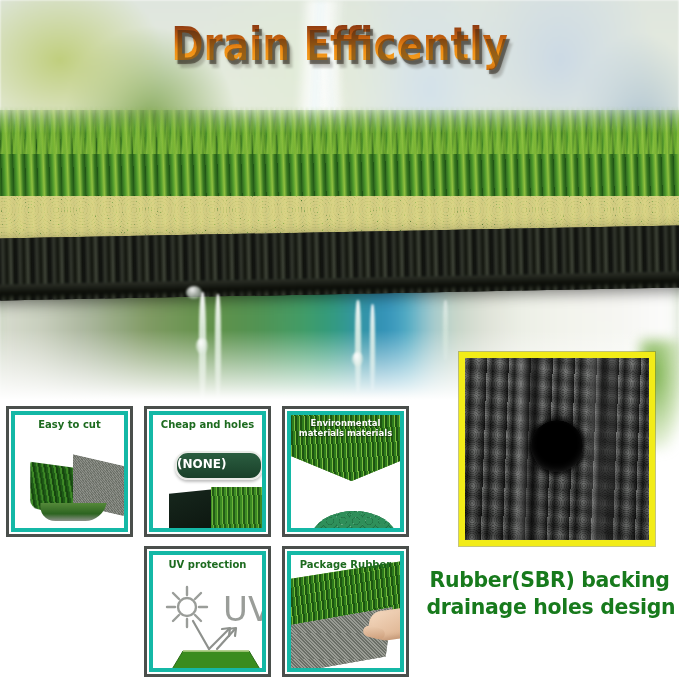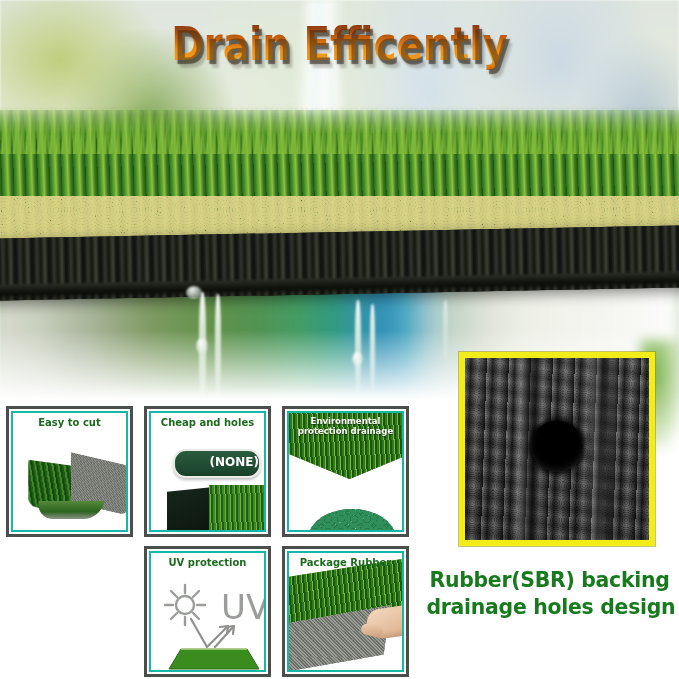--- a/index.html
+++ b/index.html
@@ -200,21 +200,21 @@
     width: 127px;
     height: 131px;
     background: #ffffff;
     border: 3px solid #4a4f4c;
     box-sizing: border-box;
     padding: 2px;
   }
   .panel-inner {
     position: relative;
     width: 100%; height: 100%;
-    border: 2px solid #14b8a6;
+    border: 4px solid #14b8a6;
     box-sizing: border-box;
     overflow: hidden;
     background: #ffffff;
   }
   .panel-label {
     position: absolute;
     left: 0; top: 4px;
     width: 100%;
     text-align: center;
     font-size: 10px;
@@ -273,21 +273,21 @@
     position: absolute;
     left: 22px; top: 36px;
     width: 84px; height: 25px;
     background: linear-gradient(180deg, #2b5d40, #194029);
     border: 2px solid #e9eae6;
     border-radius: 13px;
     color: #ffffff;
     font-weight: bold;
     font-size: 12px;
     line-height: 23px;
-    text-align: right;
+    text-align: left;
     font-family: "DejaVu Sans", sans-serif;
     box-shadow: 0 2px 3px rgba(0,0,0,.25);
   }
   .p2-dark {
     position: absolute; left: 16px; top: 76px;
     width: 54px; height: 46px;
     background: linear-gradient(160deg, #16261c, #0b140e);
     transform: skewY(-6deg);
   }
   .p2-turf {
@@ -477,21 +477,21 @@
         <div class="panel-label">Cheap and holes</div>
         <div class="none-sign">(NONE)</div>
         <div class="p2-dark"></div>
         <div class="p2-turf"></div>
       </div>
     </div>
 
     <div class="panel p3">
       <div class="panel-inner">
         <div class="p3-turf"></div>
-        <div class="panel-label onphoto">Environmental protection drainage</div>
+        <div class="panel-label onphoto">Environmental materials materials</div>
         <div class="p3-pellets"></div>
       </div>
     </div>
 
 
     <div class="panel p5">
       <div class="panel-inner">
         <div class="panel-label">UV protection</div>
         <svg class="uv-art" viewBox="0 0 118 106">
           <g stroke="#9a9d99" stroke-width="2.4" fill="none" stroke-linecap="round">

